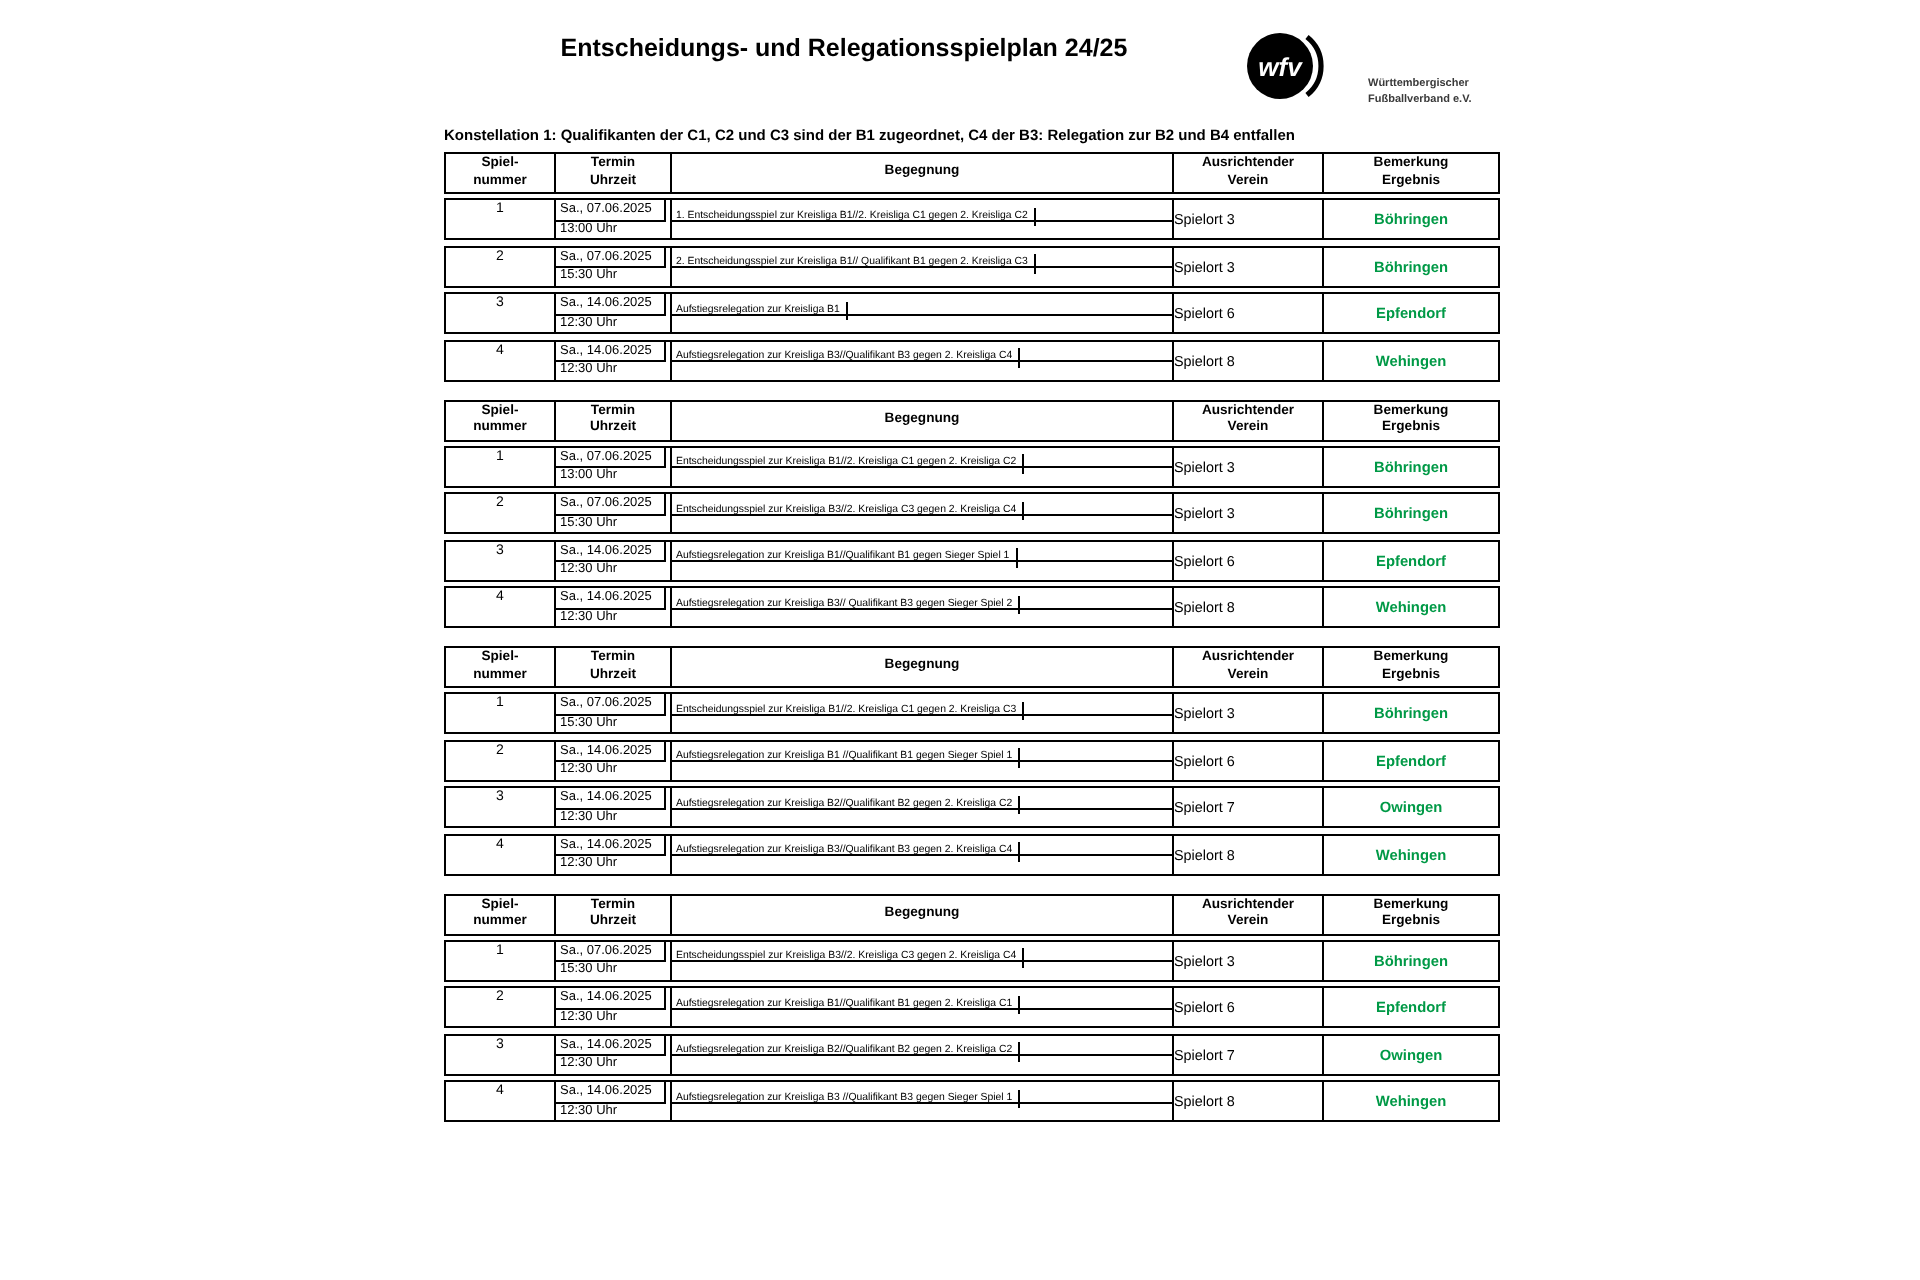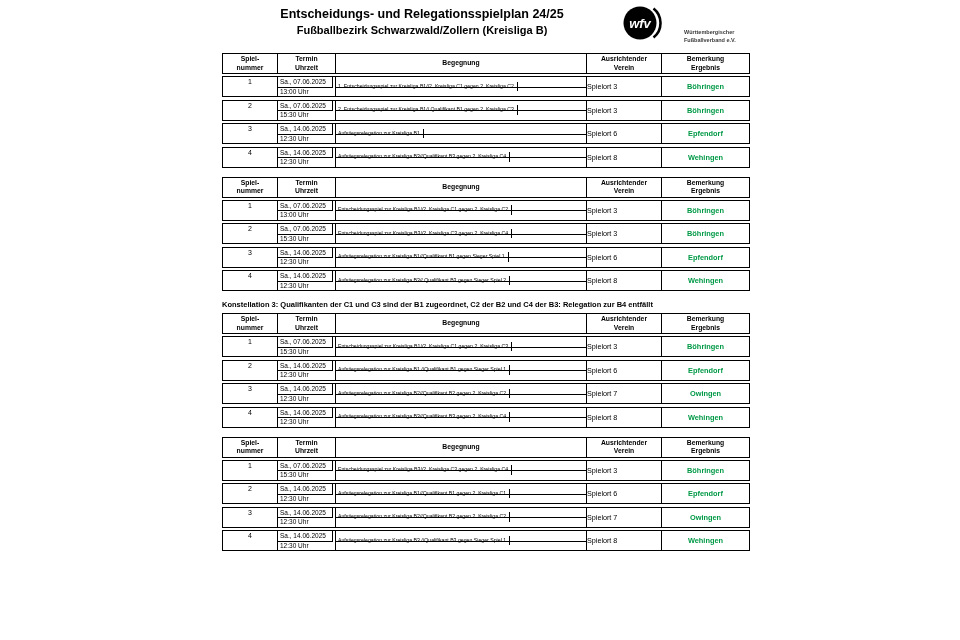--- a/index.html
+++ b/index.html
@@ -1,18 +1,18 @@
 <!DOCTYPE html>
 <html style="--green: #009946;"><head>
 <meta charset="utf-8">
 <style>
   html,body{margin:0;padding:0;background:#fff;}
   body{width:960px;height:640px;overflow:hidden;font-family:"Liberation Sans",sans-serif;color:#000;}
   .page{position:relative;width:960px;height:640px;background:#fff;}
-  .content{position:absolute;left:222px;top:0;width:528px;}
+  .content{position:absolute;left:222px;top:10px;width:528px;}
 
   
   .doc-header{display:flex;align-items:flex-start;}
   .titles{flex:1;text-align:center;padding-top:6px;}
   .title{font-size:12.5px;font-weight:bold;line-height:1.35;}
   .subtitle{font-size:11px;font-weight:bold;line-height:1.35;}
   .logo{width:128px;display:flex;align-items:flex-end;gap:20px;padding-top:2px;}
   .logo-text{font-size:5.5px;line-height:1.5;color:#3a3a3a;font-weight:bold;}
 
   
@@ -41,36 +41,36 @@
   .c5{text-align:center;font-size:7.4px;line-height:19px;font-weight:bold;color:var(--green,#009946);}
 </style>
 </head>
 <body>
 
 <div class="page">
   <div class="content">
     <div class="doc-header">
       <div class="titles">
         <div class="title">Entscheidungs- und Relegationsspielplan 24/25</div>
-        <div class="subtitle">Fußballbezirk Schwarzwald/Zollern (Kreisliga B)</div>
       </div>
       <div class="logo">
         <svg width="42" height="42" viewBox="0 0 42 42">
           <circle cx="18" cy="21" r="16.5" fill="#000"></circle>
           <path d="M31.5 6.5 a 18.5 18.5 0 0 1 0 29" stroke="#000" fill="none" stroke-width="2.6"></path>
           <text x="18" y="26" font-size="13" font-weight="bold" font-style="italic" fill="#fff" text-anchor="middle">wfv</text>
         </svg>
         <div class="logo-text">
           <div>Württembergischer</div>
           <div>Fußballverband e.V.</div>
         </div>
       </div>
     </div>
     <div id="sections">
   <section class="section">
+    <h2>Konstellation 1: Qualifikanten der C1, C2 und C3 sind der B1 zugeordnet, C4 der B3: Relegation zur B2 und B4 entfallen</h2>
     <div class="tbl-header">
       <div class="hc w1">
         <span>Spiel-</span>
         <span>nummer</span>
       </div>
       <div class="hc w2">
         <span>Termin</span>
         <span>Uhrzeit</span>
       </div>
       <div class="hc w3">
@@ -283,21 +283,20 @@
       <span>Spielort 8</span>
     </div>
     <div class="cell c5 w5">
       <span>Wehingen</span>
     </div>
   </div>
 </div>
   </section>
 
   <section class="section">
-    <h2>Konstellation 3: Qualifikanten der C1 und C3 sind der B1 zugeordnet, C2 der B2 und C4 der B3: Relegation zur B4 entfällt</h2>
     <div class="tbl-header">
       <div class="hc w1">
         <span>Spiel-</span>
         <span>nummer</span>
       </div>
       <div class="hc w2">
         <span>Termin</span>
         <span>Uhrzeit</span>
       </div>
       <div class="hc w3">

